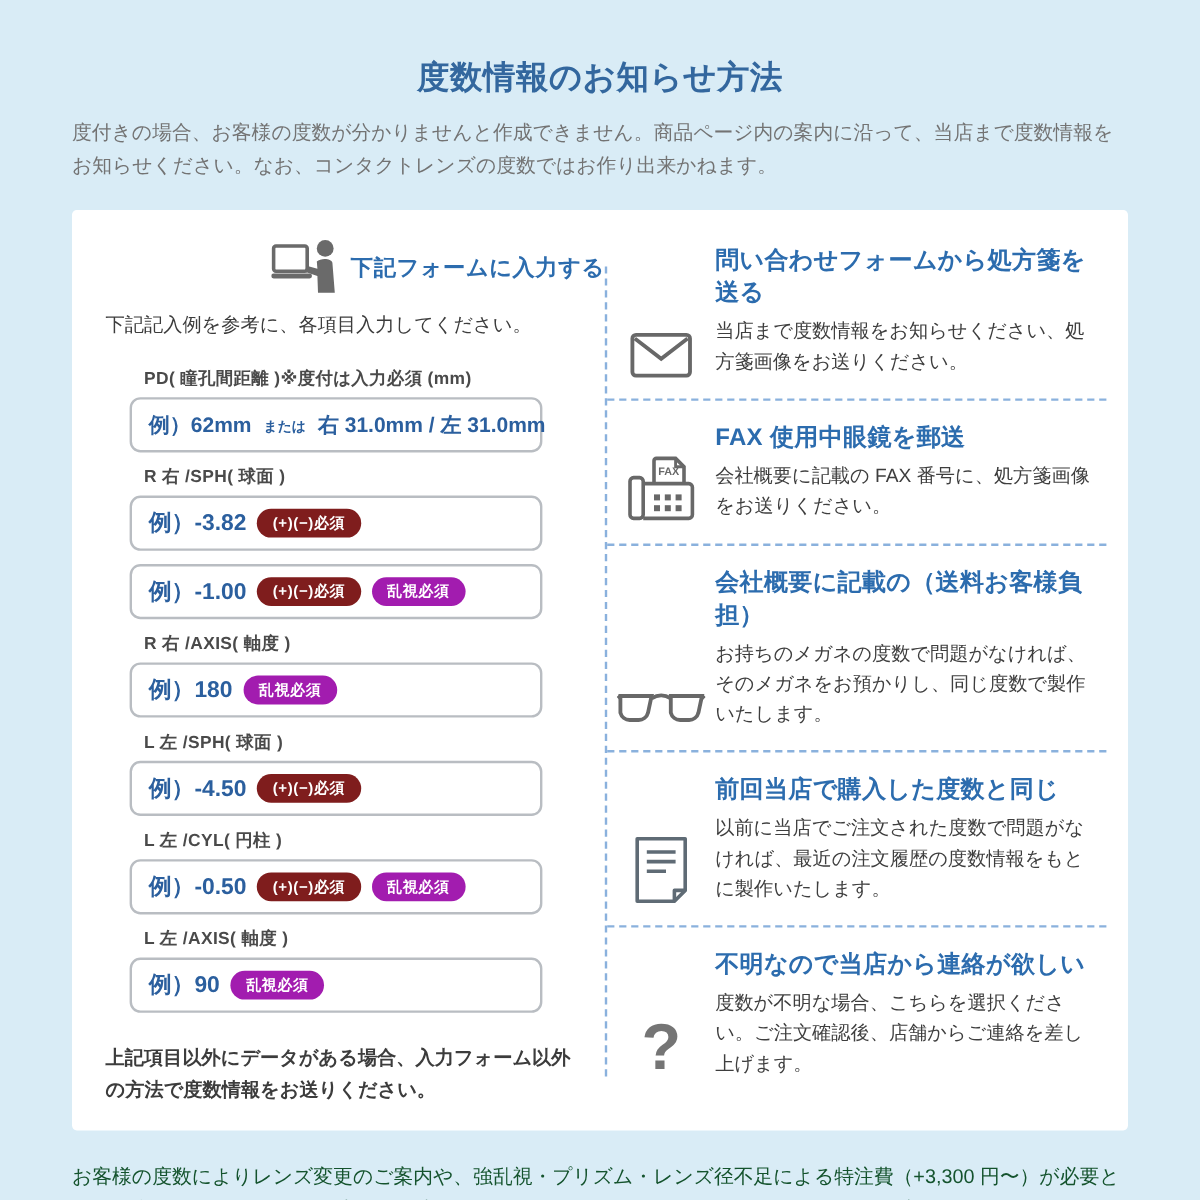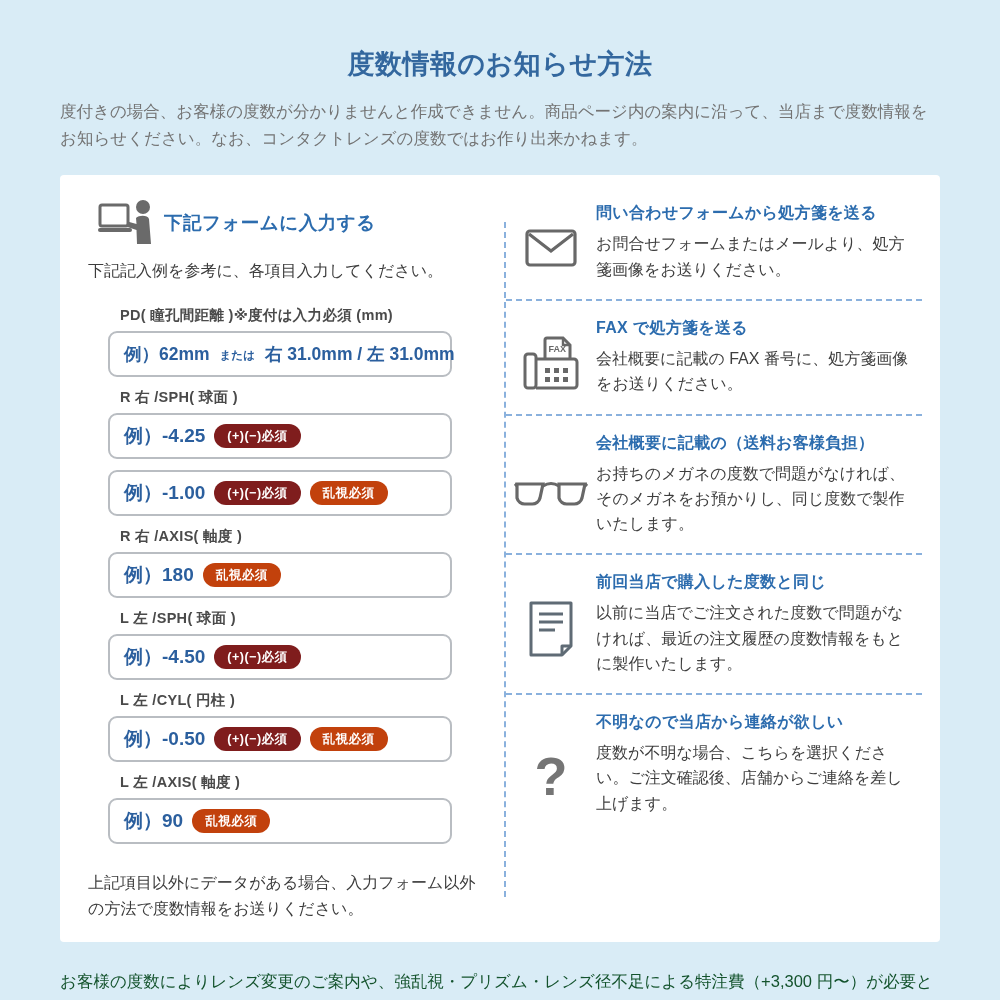--- a/index.html
+++ b/index.html
@@ -12,53 +12,53 @@
   }
   .page { width:1000px; min-height:1000px; padding:46px 60px 36px; }
 
   .page-title { font-size:27px; font-weight:bold; color:#33679e; margin-bottom:16px; letter-spacing:.5px;text-align:center; }
   .intro { font-size:16.5px; font-weight:500; line-height:1.62; color:#737373; margin-bottom:24px; }
 
   .card { background:#ffffff; border-radius:4px; display:flex; padding:22px 0 20px; min-height:712px; }
 
   
   .col-left { width:444px; padding-left:28px; flex:none; }
-  .form-header { display:flex; align-items:center; gap:8px; padding-left:10px; margin:2px 0 16px; }
+  .form-header { display:flex; align-items:center; gap:8px; padding-left:10px; margin:2px 0 16px;justify-content:flex-end; }
   .form-heading { color:#2c6cae; font-size:18.5px; font-weight:bold; letter-spacing:.5px; }
   .form-sub { font-size:16px; font-weight:500; color:#3c3c3c; margin-bottom:24px;font-family:Liberation Mono, monospace; }
 
   .field { margin-left:20px; }
   .field-label { font-size:14.5px; font-weight:bold; color:#4a4a4a; margin:0 0 6px 12px; letter-spacing:.3px; }
   .input-box {
     width:344px; height:46px; background:#fff;
     border:2px solid #b9bdc2; border-radius:9px;
     display:flex; align-items:center; gap:9px;
     padding:0 8px 0 14px; margin-bottom:11px;
   }
   .example-value { color:#2b5f9e; font-weight:bold; font-size:19px; white-space:nowrap; }
   .input-box.pd .example-value { font-size:17.5px; }
   .joiner { color:#2b5f9e; font-weight:bold; font-size:11.5px; margin:2px 1px 0; white-space:nowrap; }
   .pill {
     height:24px; border-radius:12px; color:#ffffff;
     font-size:12.5px; font-weight:bold; letter-spacing:.5px;
     display:inline-flex; align-items:center; padding:0 13px; white-space:nowrap; flex:none;
   }
   .pill-blue { background:#7f1d1d; }
-  .pill-orange { background:#c2410c; }
-  .form-note { font-size:16px; font-weight:400; line-height:1.62; margin-top:26px; padding-right:18px; }
+  .pill-orange { background:#a21caf; }
+  .form-note { font-size:16px; font-weight:700; line-height:1.62; margin-top:26px; padding-right:18px; }
 
   
   .vdivider { border-left:2px dashed #8ab1dd; margin:25px 0; flex:none; }
 
   
   .col-right { flex:1; padding:6px 18px 0 0; }
   .method { display:flex; }
-  .method-icon { width:90px; flex:none; display:flex; justify-content:center; align-items:center; padding-top:10px; color:#686868; }
+  .method-icon { width:90px; flex:none; display:flex; justify-content:center; align-items:flex-end; padding-top:10px; color:#686868; }
   .method-content { flex:1; padding-right:4px; }
-  .method-title { color:#2c6cae; font-size:16px; font-weight:bold; margin-bottom:7px; letter-spacing:.3px; }
+  .method-title { color:#2c6cae; font-size:20px; font-weight:bold; margin-bottom:7px; letter-spacing:.3px; }
   .method-body { font-size:16px; font-weight:500; line-height:1.58; color:#3e3e3e; }
   .hdivider { border:none; border-top:2px dashed #8ab1dd; margin:17px 0; }
 
   .question-glyph { font-size:54px; font-weight:bold; color:#757575; line-height:1; padding-top:14px; }
 
   .footer-note { font-size:16.5px; font-weight:500; line-height:1.62; color:#14532d; margin-top:26px; }
 
   svg { display:block; }
 </style>
 </head>
@@ -92,21 +92,21 @@
         <div class="input-box pd">
           <span class="example-value">例）62mm</span>
           <span class="joiner">または</span>
           <span class="example-value">右 31.0mm / 左 31.0mm</span>
         </div>
       </div>
 
       <div class="field">
         <div class="field-label">R 右 /SPH( 球面 )</div>
         <div class="input-box">
-          <span class="example-value">例）-4.25</span>
+          <span class="example-value">例）-3.82</span>
           <span class="pill pill-blue">(+)(−)必須</span>
         </div>
       </div>
 
       <div class="field">
         <div class="input-box">
           <span class="example-value">例）-1.00</span>
           <span class="pill pill-blue">(+)(−)必須</span>
           <span class="pill pill-orange">乱視必須</span>
         </div>
@@ -154,21 +154,21 @@
 
       <div class="method">
         <div class="method-icon">
           <svg width="52" height="38" viewBox="0 0 52 38" fill="none">
             <rect x="2" y="2" width="48" height="34" rx="3" stroke="#686868" stroke-width="3.2"></rect>
             <path d="M4 5 L26 22 L48 5" stroke="#686868" stroke-width="3.2" fill="none"></path>
           </svg>
         </div>
         <div class="method-content">
           <div class="method-title">問い合わせフォームから処方箋を送る</div>
-          <p class="method-body">お問合せフォームまたはメールより、処方箋画像をお送りください。</p>
+          <p class="method-body">当店まで度数情報をお知らせください、処方箋画像をお送りください。</p>
         </div>
       </div>
 
       <hr class="hdivider">
 
       <div class="method">
         <div class="method-icon">
           <svg width="60" height="60" viewBox="0 0 60 60" fill="none">
             <path d="M24 26 V8 a2 2 0 0 1 2-2 h16 l7 7 v13" stroke="#686868" stroke-width="3" fill="none"></path>
             <path d="M42 6 v7 h7" stroke="#686868" stroke-width="2.4" fill="none"></path>
@@ -179,21 +179,21 @@
               <rect x="24" y="36" width="5" height="5"></rect>
                 <rect x="33" y="36" width="5" height="5"></rect>
                 <rect x="42" y="36" width="5" height="5"></rect>
               <rect x="24" y="45" width="5" height="5"></rect>
                 <rect x="33" y="45" width="5" height="5"></rect>
                 <rect x="42" y="45" width="5" height="5"></rect>
             </g>
           </svg>
         </div>
         <div class="method-content">
-          <div class="method-title">FAX で処方箋を送る</div>
+          <div class="method-title">FAX 使用中眼鏡を郵送</div>
           <p class="method-body">会社概要に記載の FAX 番号に、処方箋画像をお送りください。</p>
         </div>
       </div>
 
       <hr class="hdivider">
 
       <div class="method">
         <div class="method-icon" style="padding-top:24px;">
           <svg width="74" height="32" viewBox="0 0 74 32" fill="none">
             <path d="M3 4 h26 l-3 14 a8 8 0 0 1 -8 6 h-7 a8 8 0 0 1 -8 -6 Z" stroke="#686868" stroke-width="3.2"></path>

